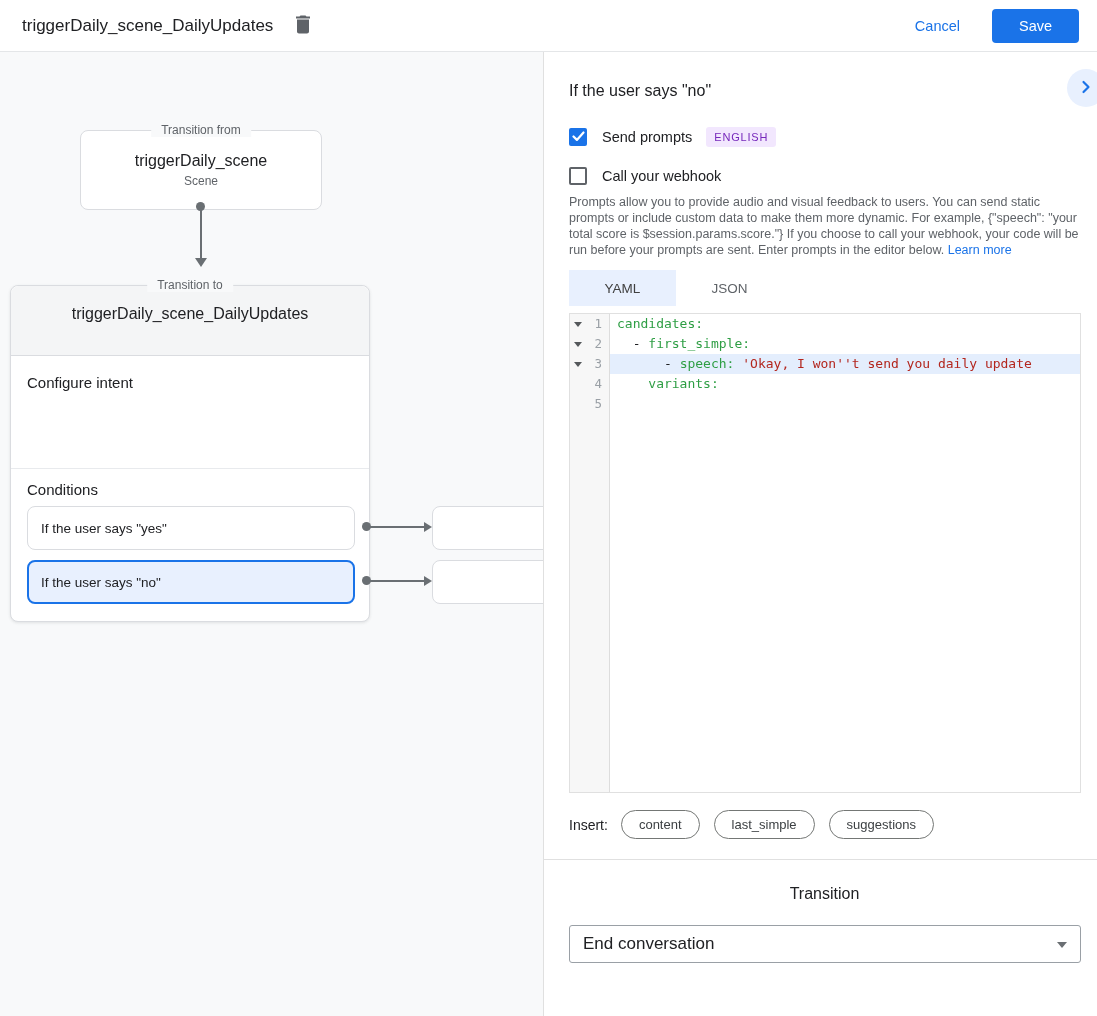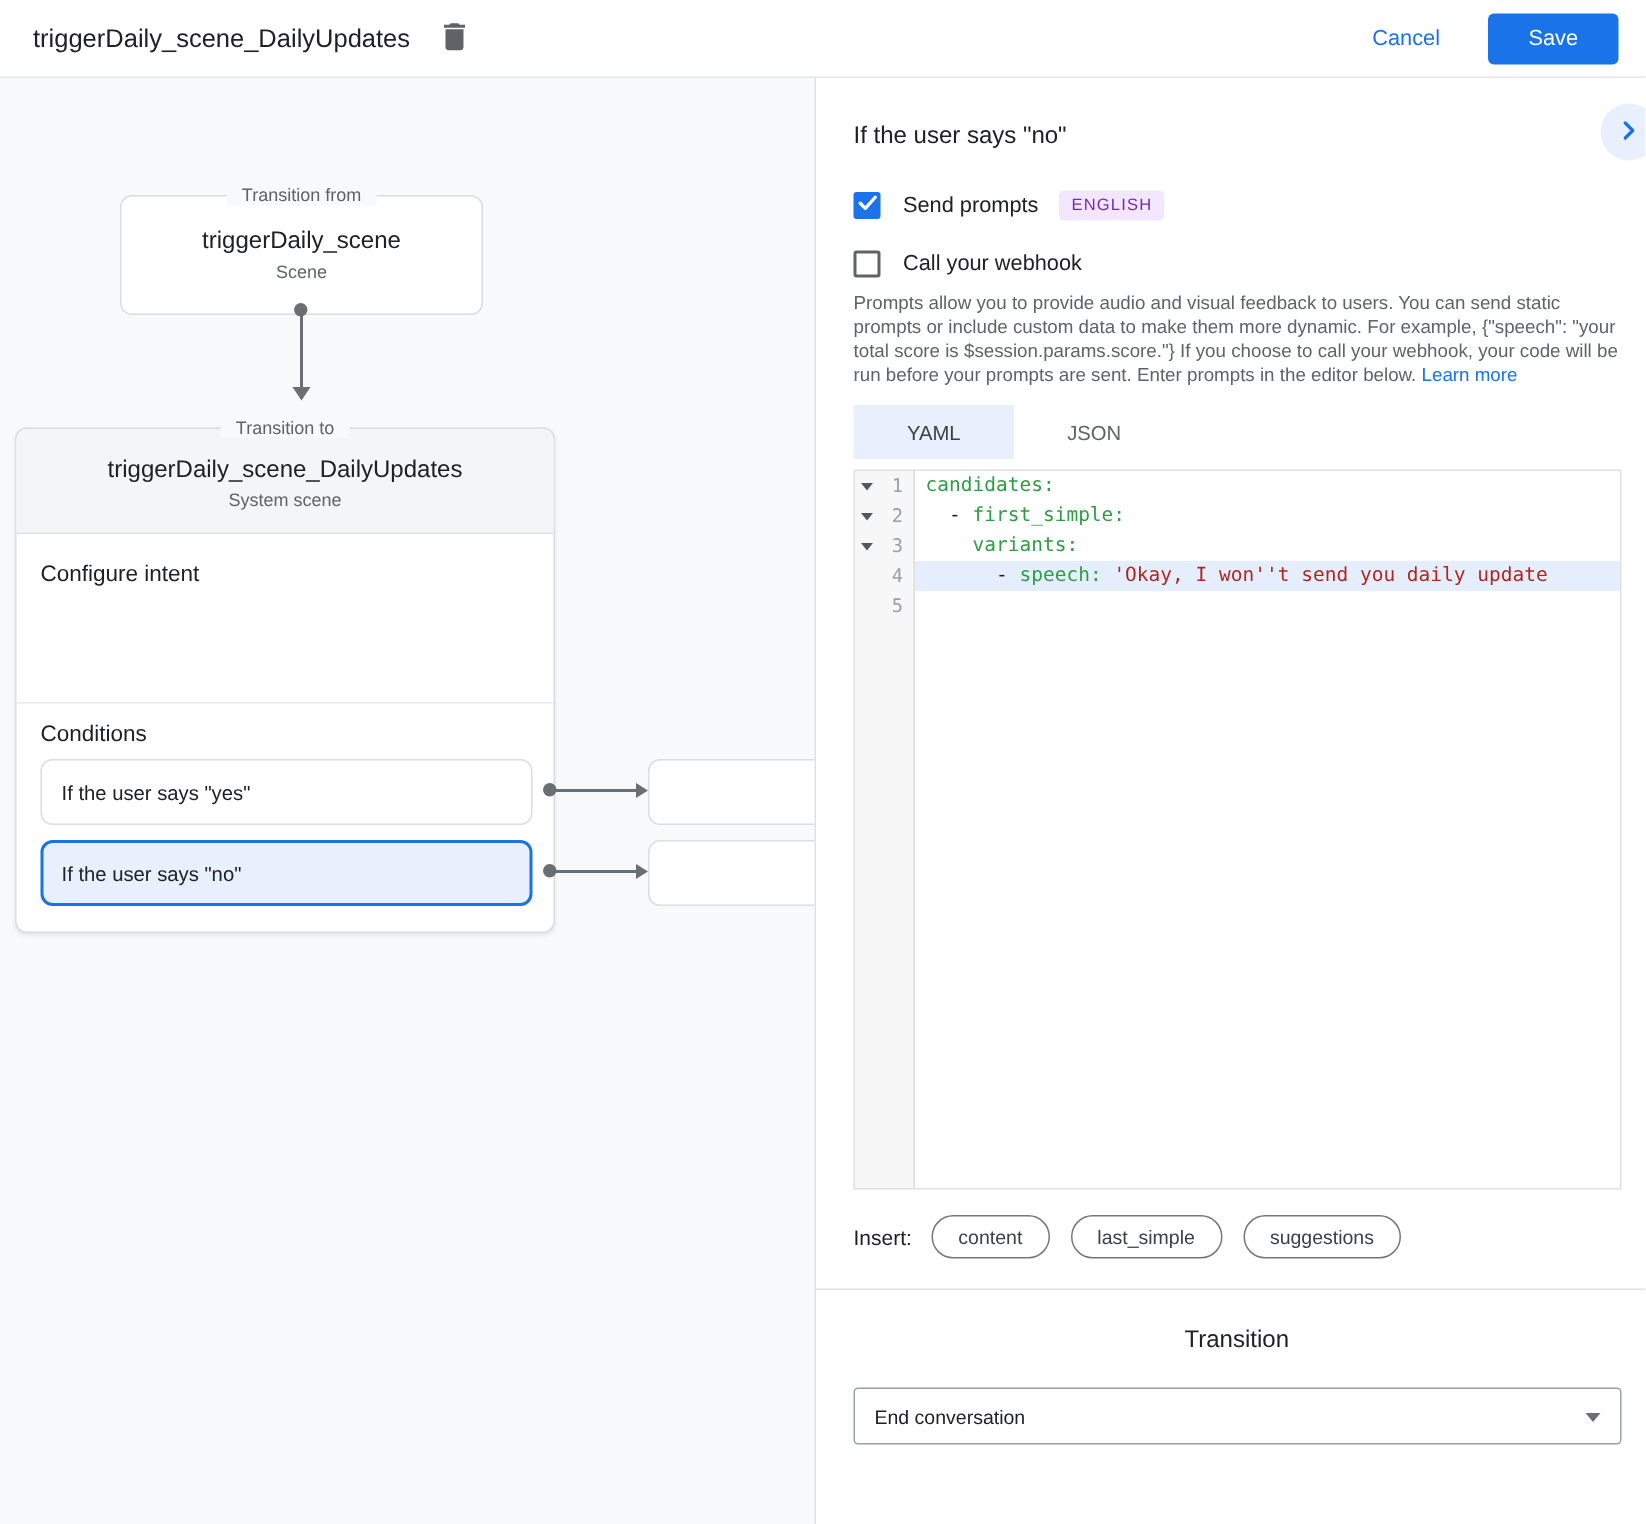--- a/index.html
+++ b/index.html
@@ -72,21 +72,21 @@
   .tok-key { color:#2e9e44; }
   .tok-string { color:#b3261e; }
   .tok-plain { color:#202124; }
 
   .insert-row { margin-top:17px; display:flex; align-items:center; }
   .insert-label { font-size:14px; color:#202124; margin-right:13px; }
   .pill { background:#fff; border:1px solid #747775; border-radius:15px; padding:6px 17px; font-size:13px; color:#3c4043; margin-right:14px; cursor:pointer; font-family:"Liberation Sans", sans-serif; }
 
   .panel-divider { margin:20px -17px 0 -25px; height:1px; background:#e0e0e0; }
   .transition-title { margin-top:23px; font-size:16px; color:#202124; line-height:22px;text-align:center; }
-  .select-box { margin-top:20px; position:relative; width:512px; height:38px; border:1px solid #9aa0a6; border-radius:3px; background:#fff; display:flex; align-items:center; padding-left:13px; font-size:13px; color:#202124; cursor:pointer; }
+  .select-box { margin-top:20px; position:relative; width:512px; height:38px; border:1px solid #9aa0a6; border-radius:3px; background:#fff; display:flex; align-items:center; padding-left:13px; font-size:17px; color:#202124; cursor:pointer; }
   .select-caret { position:absolute; right:13px; top:16px; width:0; height:0; border-left:5px solid transparent; border-right:5px solid transparent; border-top:6px solid #6a6f73; }
 </style>
 </head>
 <body>
 
 <div class="topbar">
   <div class="topbar-title">triggerDaily_scene_DailyUpdates</div>
   <button class="trash-btn">
     <span>
       <svg width="18" height="20" viewBox="0 0 18 20">
@@ -111,21 +111,20 @@
     </div>
 
     <div class="v-dot"></div>
     <div class="v-line"></div>
     <div class="v-arrow"></div>
 
     <div class="to-card">
       <div class="node-legend">Transition to</div>
       <div class="to-head">
         <div class="to-title">triggerDaily_scene_DailyUpdates</div>
-        <div class="to-sub">System scene</div>
       </div>
       <div class="card-label" style="top:88px;">Configure intent</div>
       <div class="card-divider"></div>
       <div class="card-label" style="top:195px;">Conditions</div>
       <div id="cond-container">
           <div class="cond-row" style="top: 220px;">If the user says "yes"</div>
           <div class="cond-row selected" style="top: 274px;">If the user says "no"</div>
         </div>
     </div>
 
@@ -183,22 +182,22 @@
       <div class="gutter" id="gutter-container">
           <div class="gutter-line"><div class="fold"></div><span>1</span></div>
           <div class="gutter-line"><div class="fold"></div><span>2</span></div>
           <div class="gutter-line"><div class="fold"></div><span>3</span></div>
           <div class="gutter-line"><span>4</span></div>
           <div class="gutter-line"><span>5</span></div>
         </div>
       <div class="code" id="code-container">
           <div class="code-line"><span class="tok-key">candidates:</span></div>
           <div class="code-line"><span class="tok-plain">  - </span><span class="tok-key">first_simple:</span></div>
+          <div class="code-line hl"><span class="tok-plain">      - </span><span class="tok-key">speech:</span><span class="tok-plain"> </span><span class="tok-string">'Okay, I won''t send you daily update</span></div>
           <div class="code-line"><span class="tok-plain">    </span><span class="tok-key">variants:</span></div>
-          <div class="code-line hl"><span class="tok-plain">      - </span><span class="tok-key">speech:</span><span class="tok-plain"> </span><span class="tok-string">'Okay, I won''t send you daily update</span></div>
           <div class="code-line"></div>
         </div>
     </div>
 
     <div class="insert-row">
       <div class="insert-label">Insert:</div>
       <div id="pill-container" style="display:flex;">
           <button class="pill">content</button>
           <button class="pill">last_simple</button>
           <button class="pill">suggestions</button>

